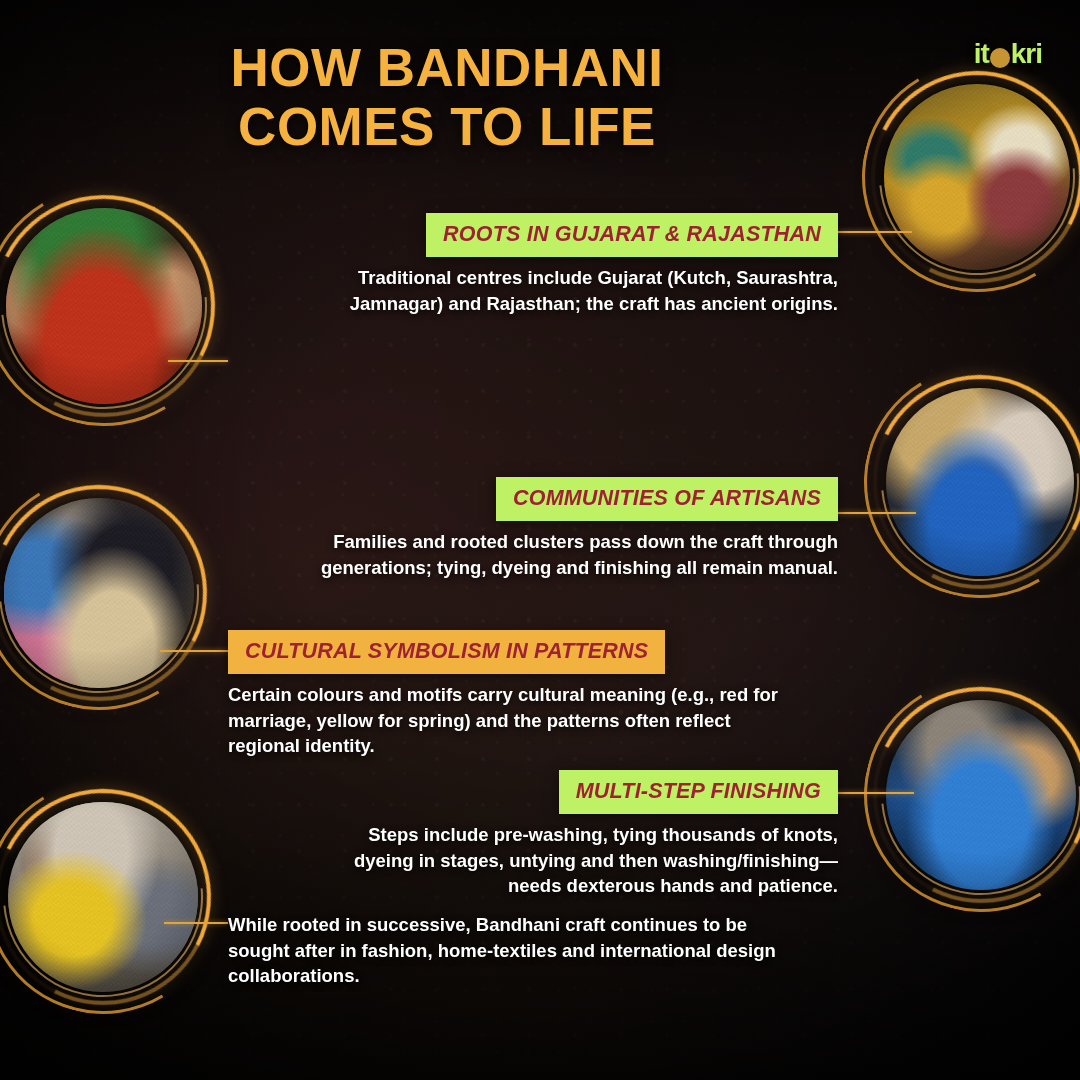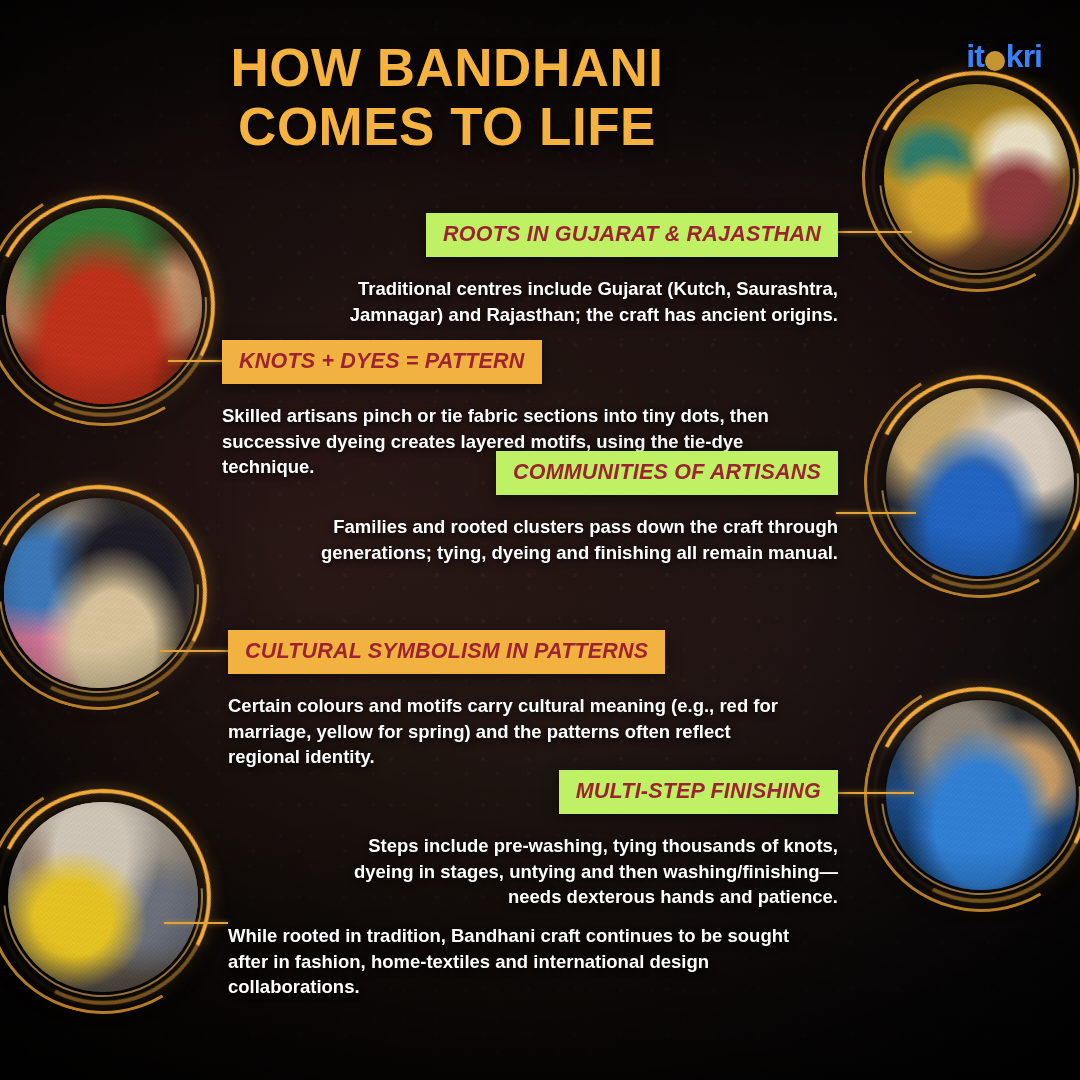--- a/index.html
+++ b/index.html
@@ -47,21 +47,21 @@
 
   
   .title{
     position:absolute;top:38px;left:0;width:894px;text-align:center;
     color:#F5B23E;font-weight:bold;font-size:53px;line-height:1.12;
     letter-spacing:.5px;text-shadow:0 3px 14px rgba(0,0,0,.75);
     z-index:6;
   }
   .logo{
     position:absolute;top:38px;right:38px;z-index:9;
-    color:#3b82f6;font-size:32px;font-weight:bold;letter-spacing:-1px;
+    color:#bef264;font-size:28px;font-weight:bold;letter-spacing:-1px;
     display:flex;align-items:center;text-shadow:0 2px 8px rgba(0,0,0,.8);
   }
   .logo .dot-o{
     display:inline-block;width:20px;height:20px;border-radius:50%;
     background:#C79434;margin:0 1px;position:relative;top:4px;
   }
 
   
   .photo{position:absolute;z-index:4;}
   .photo .ring{
@@ -161,21 +161,21 @@
   .block{position:absolute;z-index:7;}
   .bar{
     display:inline-block;padding:9px 17px 10px 17px;
     font-style:italic;font-weight:bold;font-size:21.5px;letter-spacing:.2px;
     color:#9E2232;white-space:nowrap;
     box-shadow:0 3px 12px rgba(0,0,0,.5);
   }
   .bar.cream{background:#bef264;margin-left:44px;}
   .bar.amber{background:#F2B23F;}
   .body{
-    margin-top:19px;color:#FFFFFF;font-weight:bold;font-size:18.5px;
+    margin-top:8px;color:#FFFFFF;font-weight:bold;font-size:18.5px;
     line-height:1.38;text-shadow:0 2px 7px rgba(0,0,0,.85);
   }
   .align-right{text-align:right;}
   .align-left{text-align:left;}
 </style>
 </head>
 <body>
 
 <div id="poster">
 
@@ -267,37 +267,33 @@
   <div class="connector" style="top:512px;left:836px;width:80px;"></div>
   <div class="connector" style="top:650px;left:160px;width:68px;"></div>
   <div class="connector" style="top:792px;left:834px;width:80px;"></div>
   <div class="connector" style="top:922px;left:164px;width:64px;"></div>
 
   <div class="block align-right" style="top:213px;left:266px;width:572px;">
     <div class="bar cream">ROOTS IN GUJARAT &amp; RAJASTHAN</div>
     <div class="body">Traditional centres include Gujarat (Kutch, Saurashtra, Jamnagar) and Rajasthan; the craft has ancient origins.</div>
   </div>
 
-  <div class="block align-left" style="top:340px;left:222px;width:560px;">
-    <div class="bar amber">KNOTS + DYES = PATTERN</div>
-    <div class="body">Skilled artisans pinch or tie fabric sections into tiny dots, then successive dyeing creates layered motifs, using the tie-dye technique.</div>
-  </div>
-
-  <div class="block align-right" style="top:451px;left:240px;width:598px;">
+
+  <div class="block align-right" style="top:477px;left:240px;width:598px;">
     <div class="bar cream">COMMUNITIES OF ARTISANS</div>
     <div class="body">Families and rooted clusters pass down the craft through generations; tying, dyeing and finishing all remain manual.</div>
   </div>
 
   <div class="block align-left" style="top:630px;left:228px;width:560px;">
     <div class="bar amber">CULTURAL SYMBOLISM IN PATTERNS</div>
     <div class="body">Certain colours and motifs carry cultural meaning (e.g., red for marriage, yellow for spring) and the patterns often reflect regional identity.</div>
   </div>
 
   <div class="block align-right" style="top:770px;left:310px;width:528px;">
     <div class="bar cream">MULTI-STEP FINISHING</div>
     <div class="body">Steps include pre-washing, tying thousands of knots, dyeing in stages, untying and then washing/finishing—needs dexterous hands and patience.</div>
   </div>
 
   <div class="block align-left" style="top:904px;left:228px;width:570px;">
-    <div class="body">While rooted in tradition, Bandhani craft continues to be sought after in fashion, home-textiles and international design collaborations.</div>
+    <div class="body">While rooted in successive, Bandhani craft continues to be sought after in fashion, home-textiles and international design collaborations.</div>
   </div>
 
 </div>
 
 </body></html>

